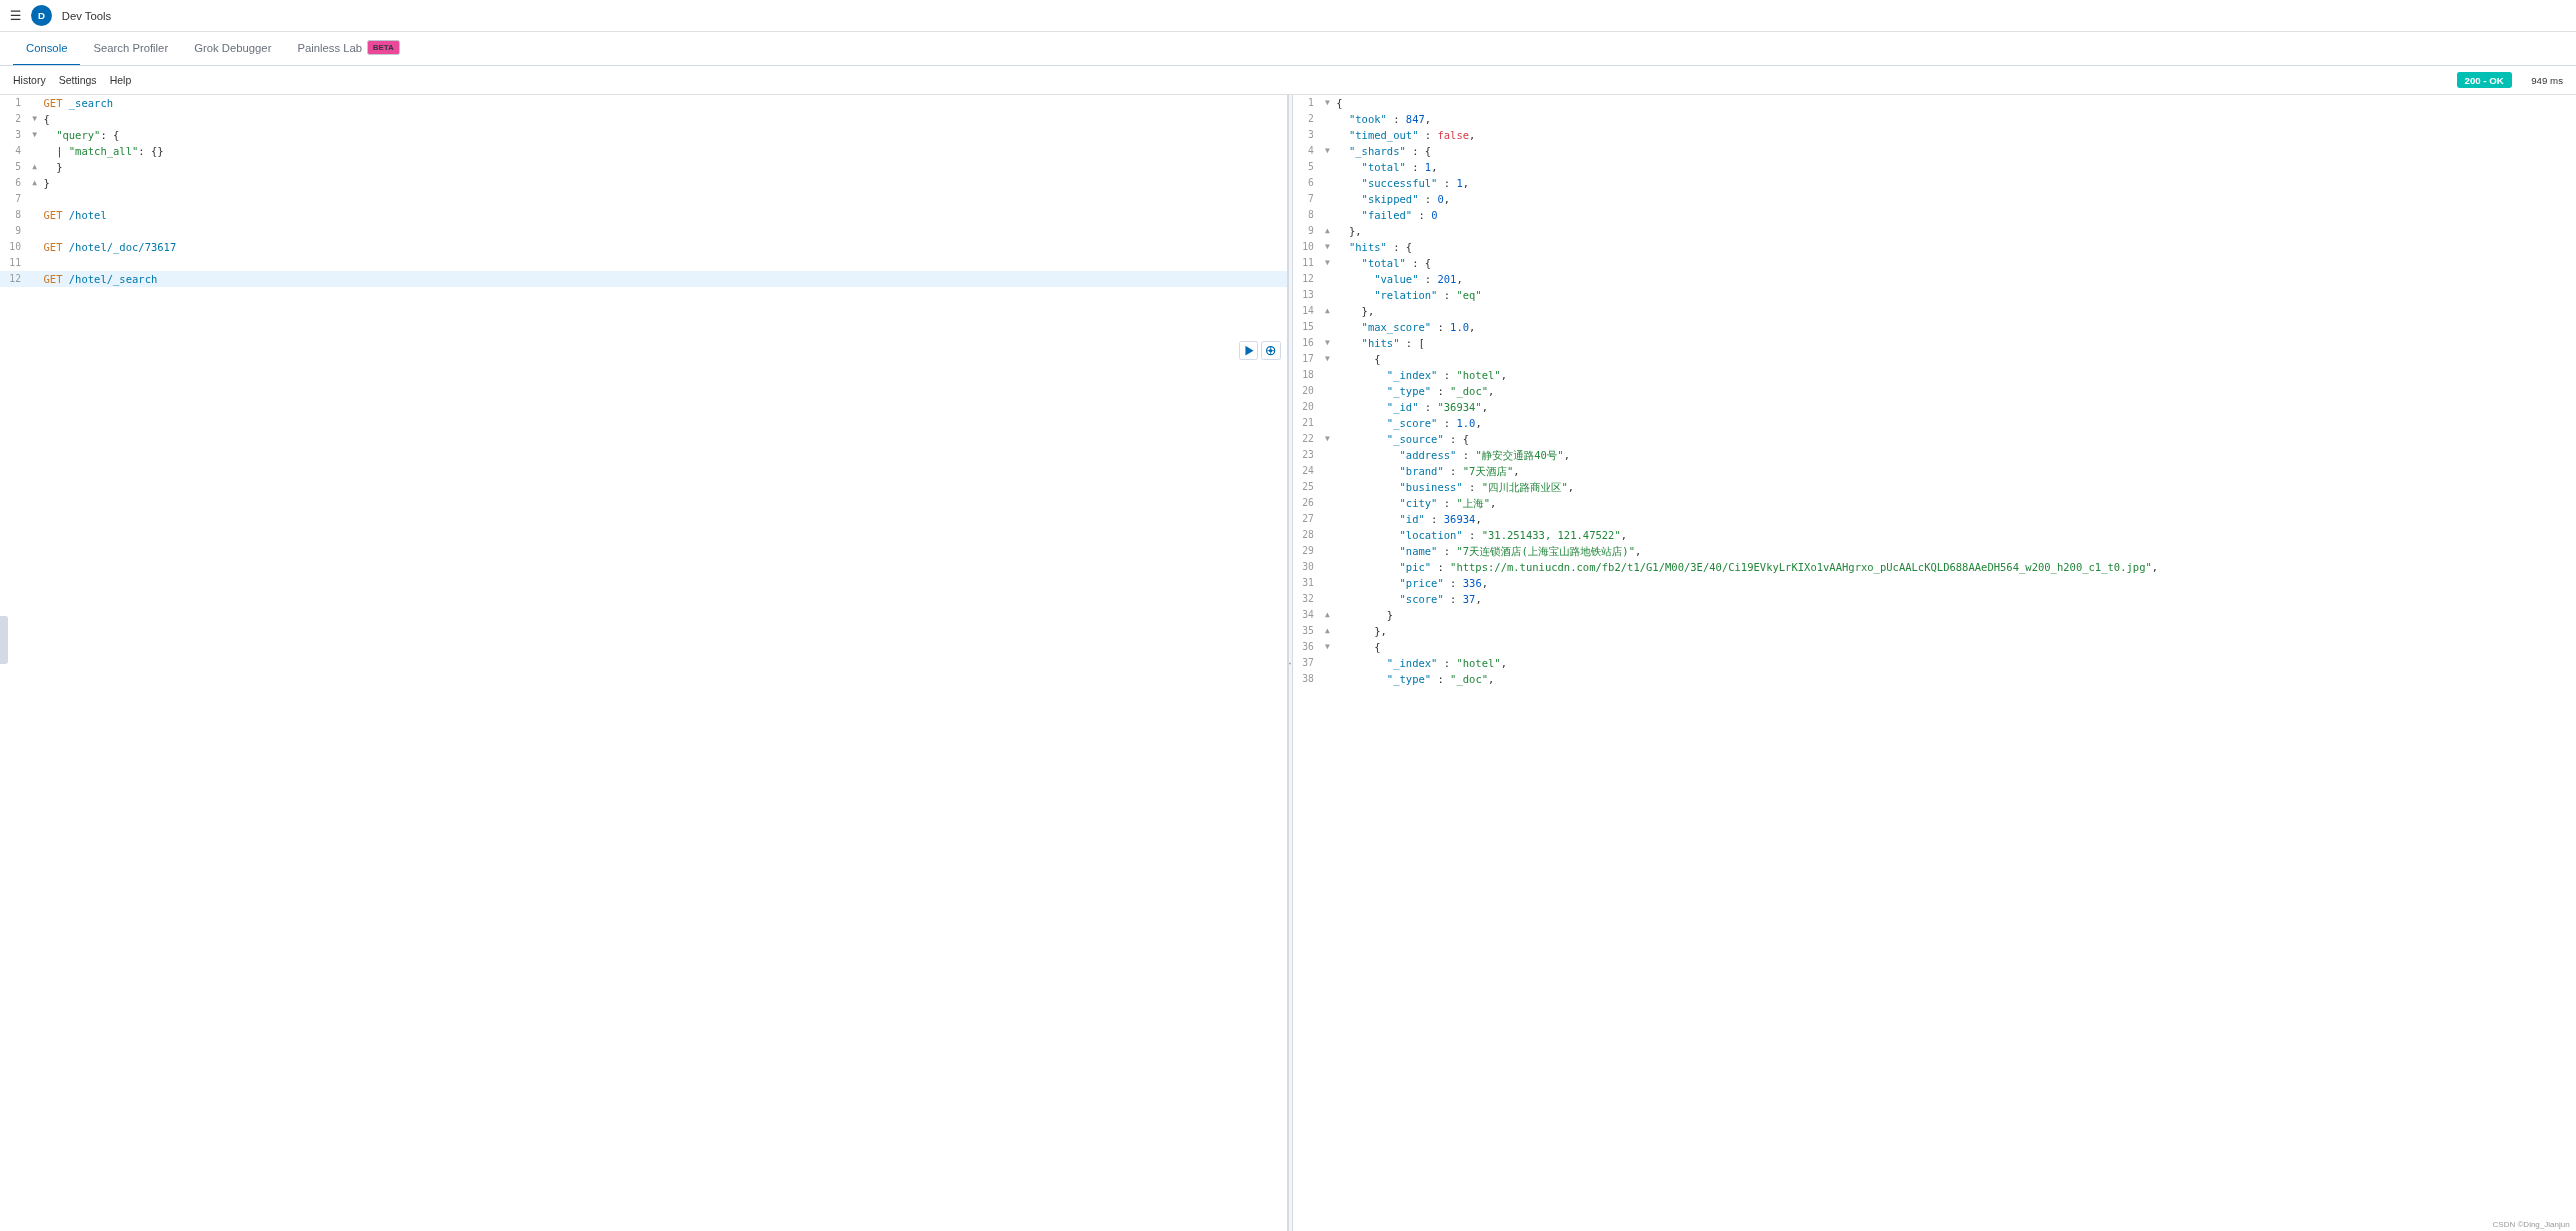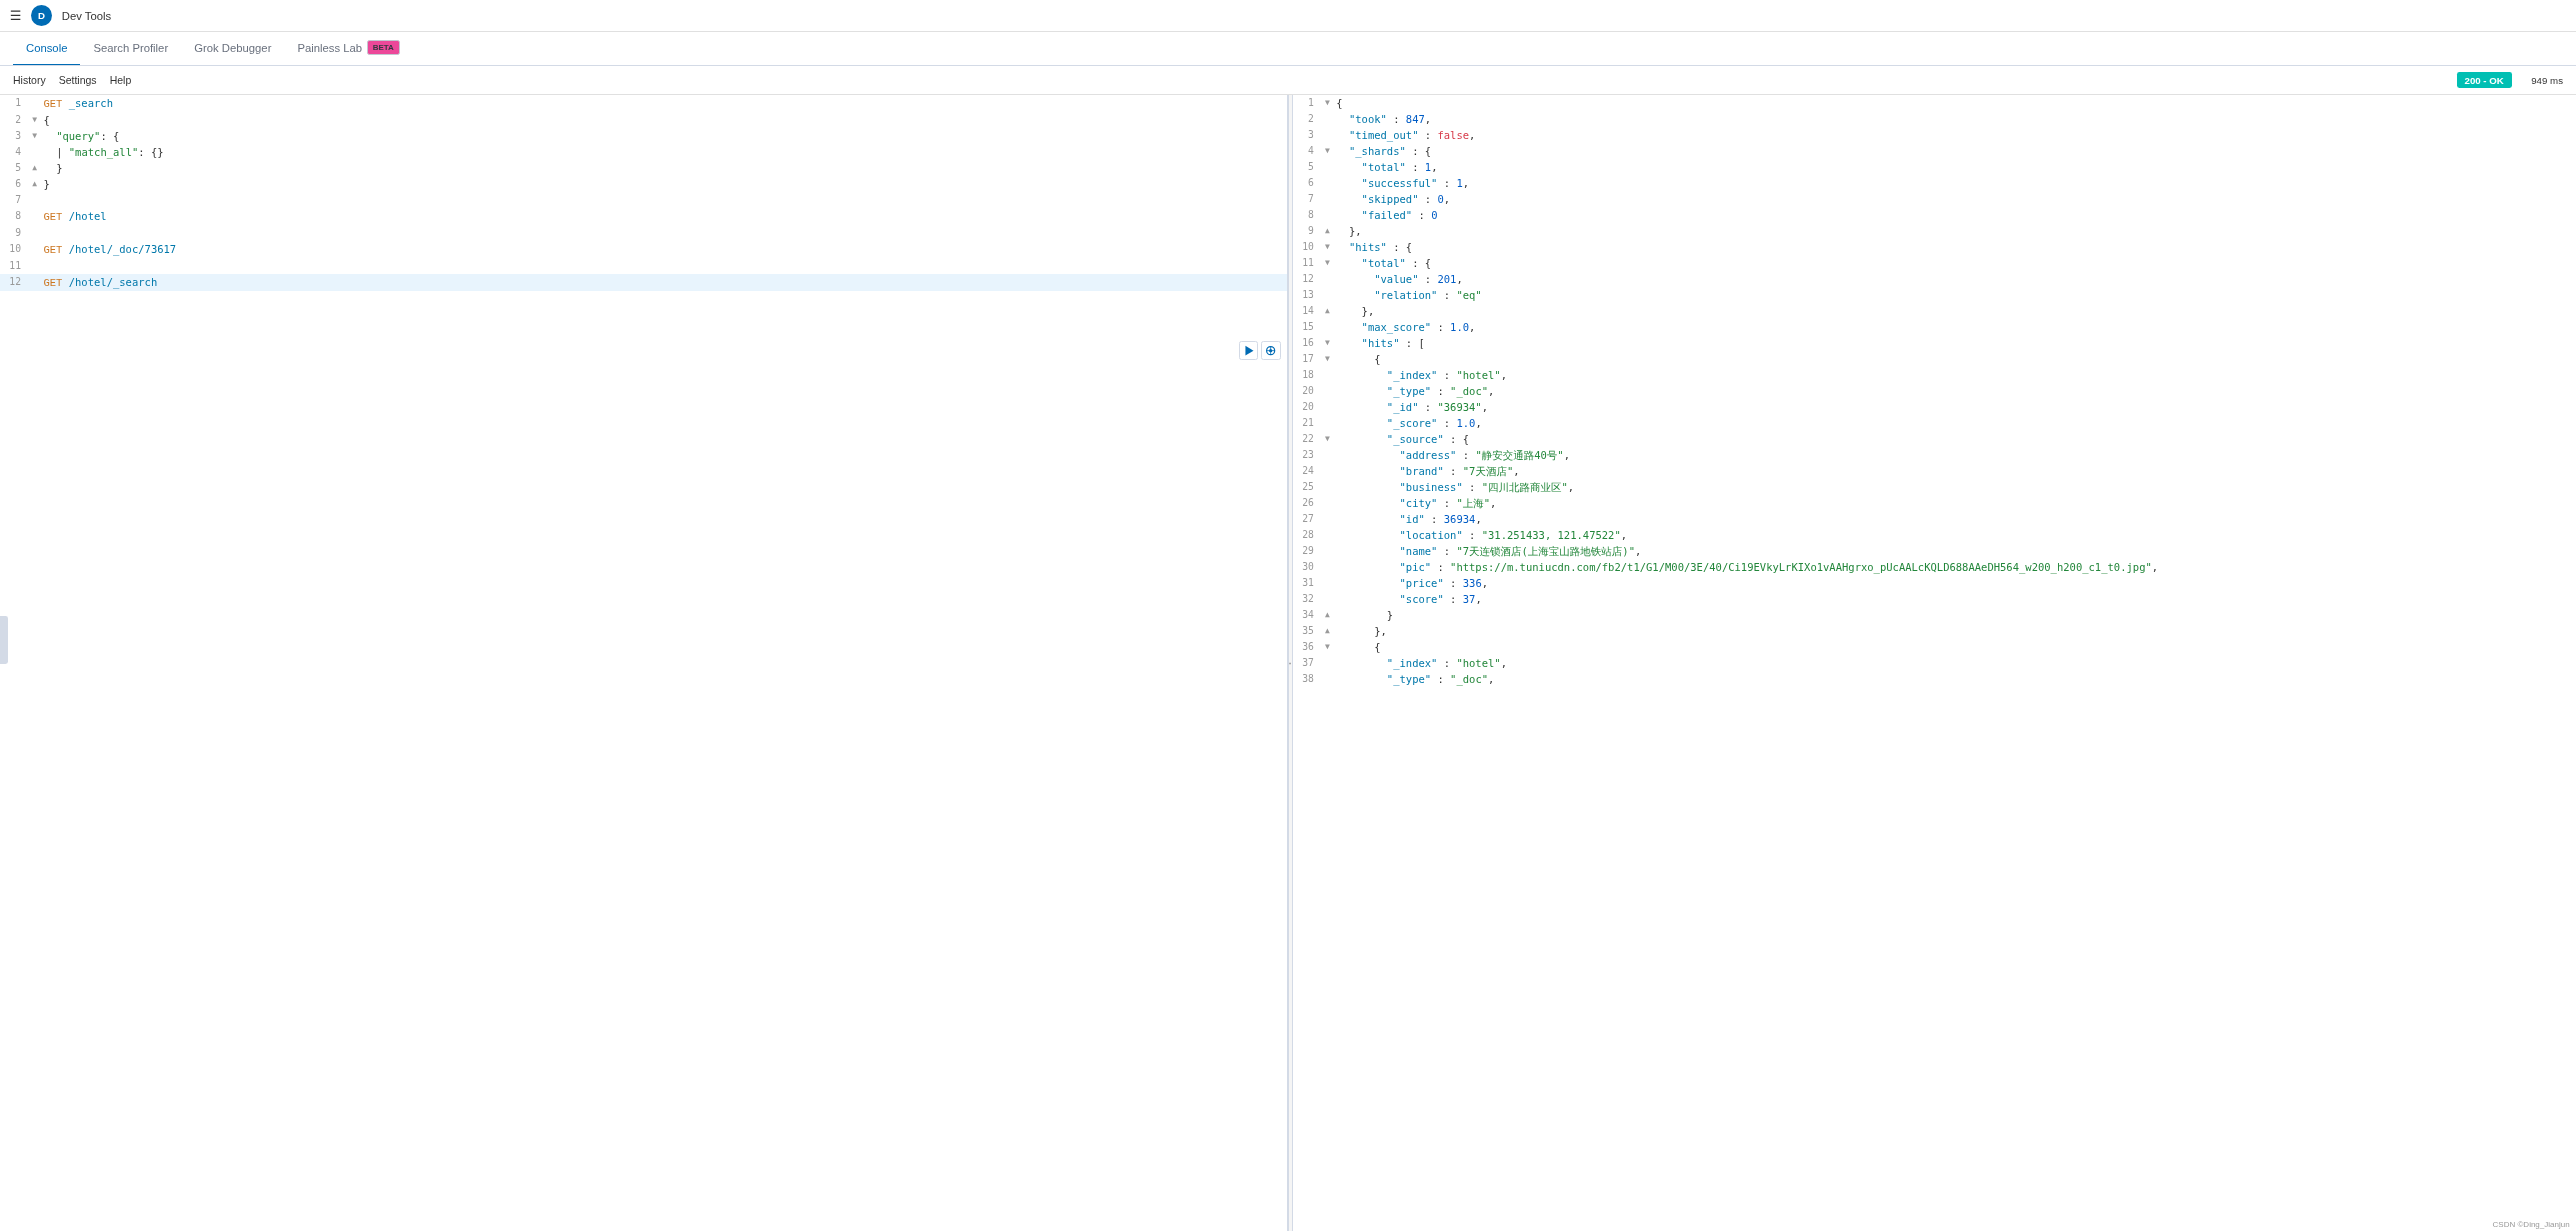--- a/index.html
+++ b/index.html
@@ -175,21 +175,21 @@
     }
 
     .line-content {
       flex: 1;
       padding-left: 3.2px;
       white-space: pre;
       font-size: 10.5px;
     }
 
     
-    .kw-get { color: #cc7722; font-family: Liberation Mono, monospace; }
+    .kw-get { color: #cc7722; }
     .kw-path { color: #0077aa; }
     .str { color: #22863a; }
     .punct { color: #333; }
 
     
     .r-key { color: #0077aa; }
     .r-str { color: #22863a; }
     .r-num { color: #005cc5; }
     .r-bool { color: #d73a49; }
     .r-punct { color: #333; }

